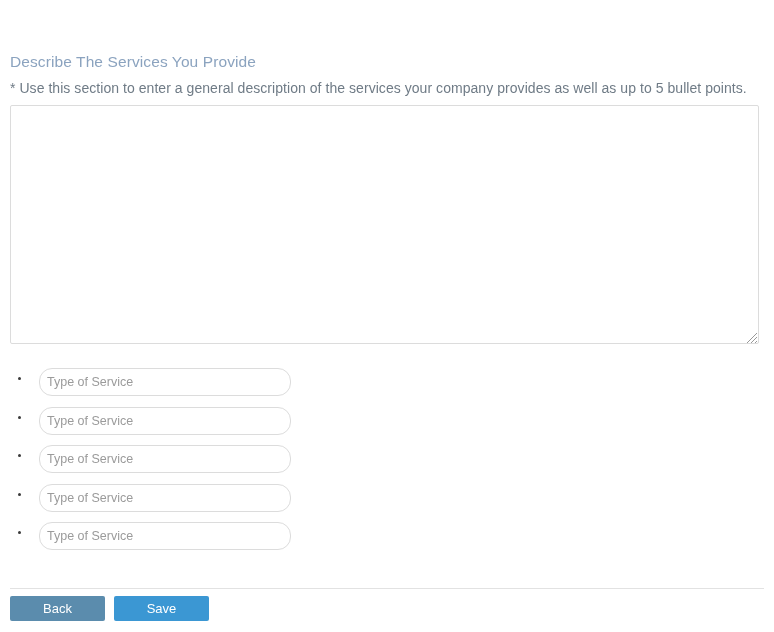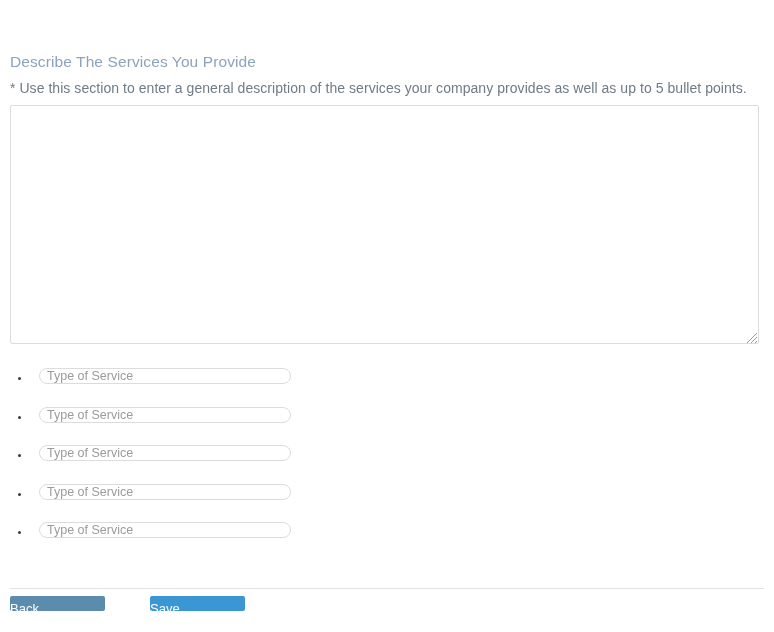--- a/index.html
+++ b/index.html
@@ -101,21 +101,21 @@
     width: 3px;
     height: 3px;
     background: #3a3a3a;
     border-radius: 50%;
   }
   .service-input {
     position: absolute;
     left: 39px;
     top: 0px;
     width: 252px;
-    height: 16px;
+    height: 28px;
     box-sizing: border-box;
     border: 1px solid #dcdcdc;
     border-radius: 13px;
     background: #ffffff;
     font-family: "Liberation Sans", sans-serif;
     font-size: 12.5px;
     color: #555555;
     padding: 2px 7px;
     outline: none;
   }
@@ -141,34 +141,33 @@
     gap: 9px;
   }
   .btn {
     display: inline-block;
     box-sizing: border-box;
     border: none;
     border-radius: 2px;
     font-family: "Liberation Sans", sans-serif;
     font-size: 13px;
     color: #ffffff;
-    height: 15px;
+    height: 25px;
     line-height: 25px;
-    text-align: left;
+    text-align: center;
     cursor: pointer;
     padding: 0;
   }
   .btn-back {
     width: 95px;
     background: #5b8cad;
   }
   .btn-save {
     width: 95px;
     background: #3b97d3;
-    margin-left: 36px;
   }
 </style>
 </head>
 <body>
 
 <div class="page">
 
 
   <div class="section-heading">Describe The Services You Provide</div>
 

